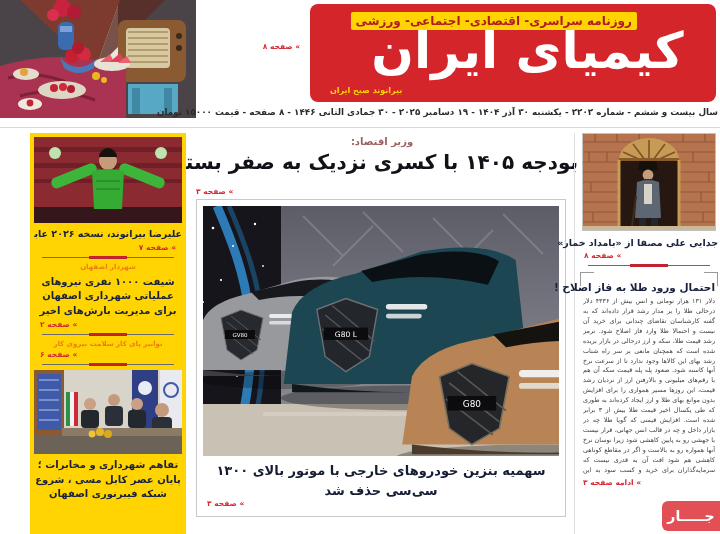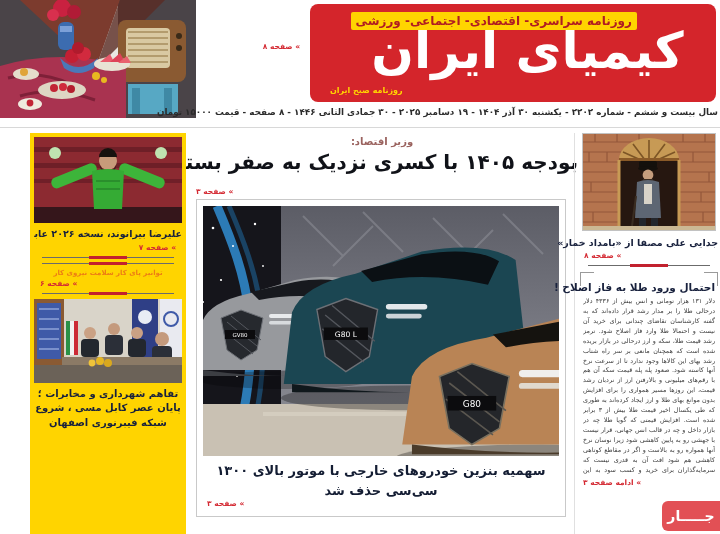--- a/index.html
+++ b/index.html
@@ -129,21 +129,21 @@
     </svg>
   </div>
 
   <div class="topleft">
     <span class="pageref">» صفحه ۸</span>
   </div>
 
   <div class="logo-box">
     <div class="logo-tag-top">روزنامه سراسری- اقتصادی- اجتماعی- ورزشی</div>
     <div class="logo-text">کیمیای ایران</div>
-    <div class="logo-sub">روزنامه صبح ایران</div>
+    <div class="logo-sub">بیرانوند صبح ایران</div>
   </div>
   <div class="dateline">سال بیست و ششم - شماره ۲۲۰۲ - یکشنبه ۳۰ آذر ۱۴۰۴ - ۱۹ دسامبر ۲۰۲۵ - ۳۰ جمادی الثانی ۱۴۴۶ - ۸ صفحه - قیمت ۱۵۰۰۰ تومان</div>
   <div class="header-rule"></div>
 
   <div class="lead-kicker">وزیر اقتصاد:</div>
   <div class="lead-headline">بودجه ۱۴۰۵ با کسری نزدیک به صفر بسته شده است</div>
   <div class="lead-ref pageref">» صفحه ۳</div>
 
   <div class="frame">
     <svg class="carpic" viewBox="0 0 356 250">
@@ -242,20 +242,25 @@
           <path d="M62,44 h24 M62,52 h24" stroke="#2a8f2c" stroke-width="2"></path>
         </g>
       </svg>
       <div class="title one-line">علیرضا بیرانوند، نسخه ۲۰۲۶ عابدزاده</div>
       <span class="pageref pr-r">» صفحه ۷</span>
     </div>
     <div class="divider">
         <i></i>
       </div>
 
+    <div>
+      <div class="kicker">شهردار اصفهان</div>
+      <div class="title">شیفت ۱۰۰۰ نفری نیروهای عملیاتی شهرداری اصفهان برای مدیریت بارش‌های اخیر</div>
+      <span class="pageref pr-l">» صفحه ۲</span>
+    </div>
     <div class="divider">
         <i></i>
       </div>
 
     <div>
       <div class="kicker">توانیر پای کار سلامت نیروی کار</div>
       <span class="pageref pr-l">» صفحه ۶</span>
     </div>
     <div class="divider">
         <i></i>

